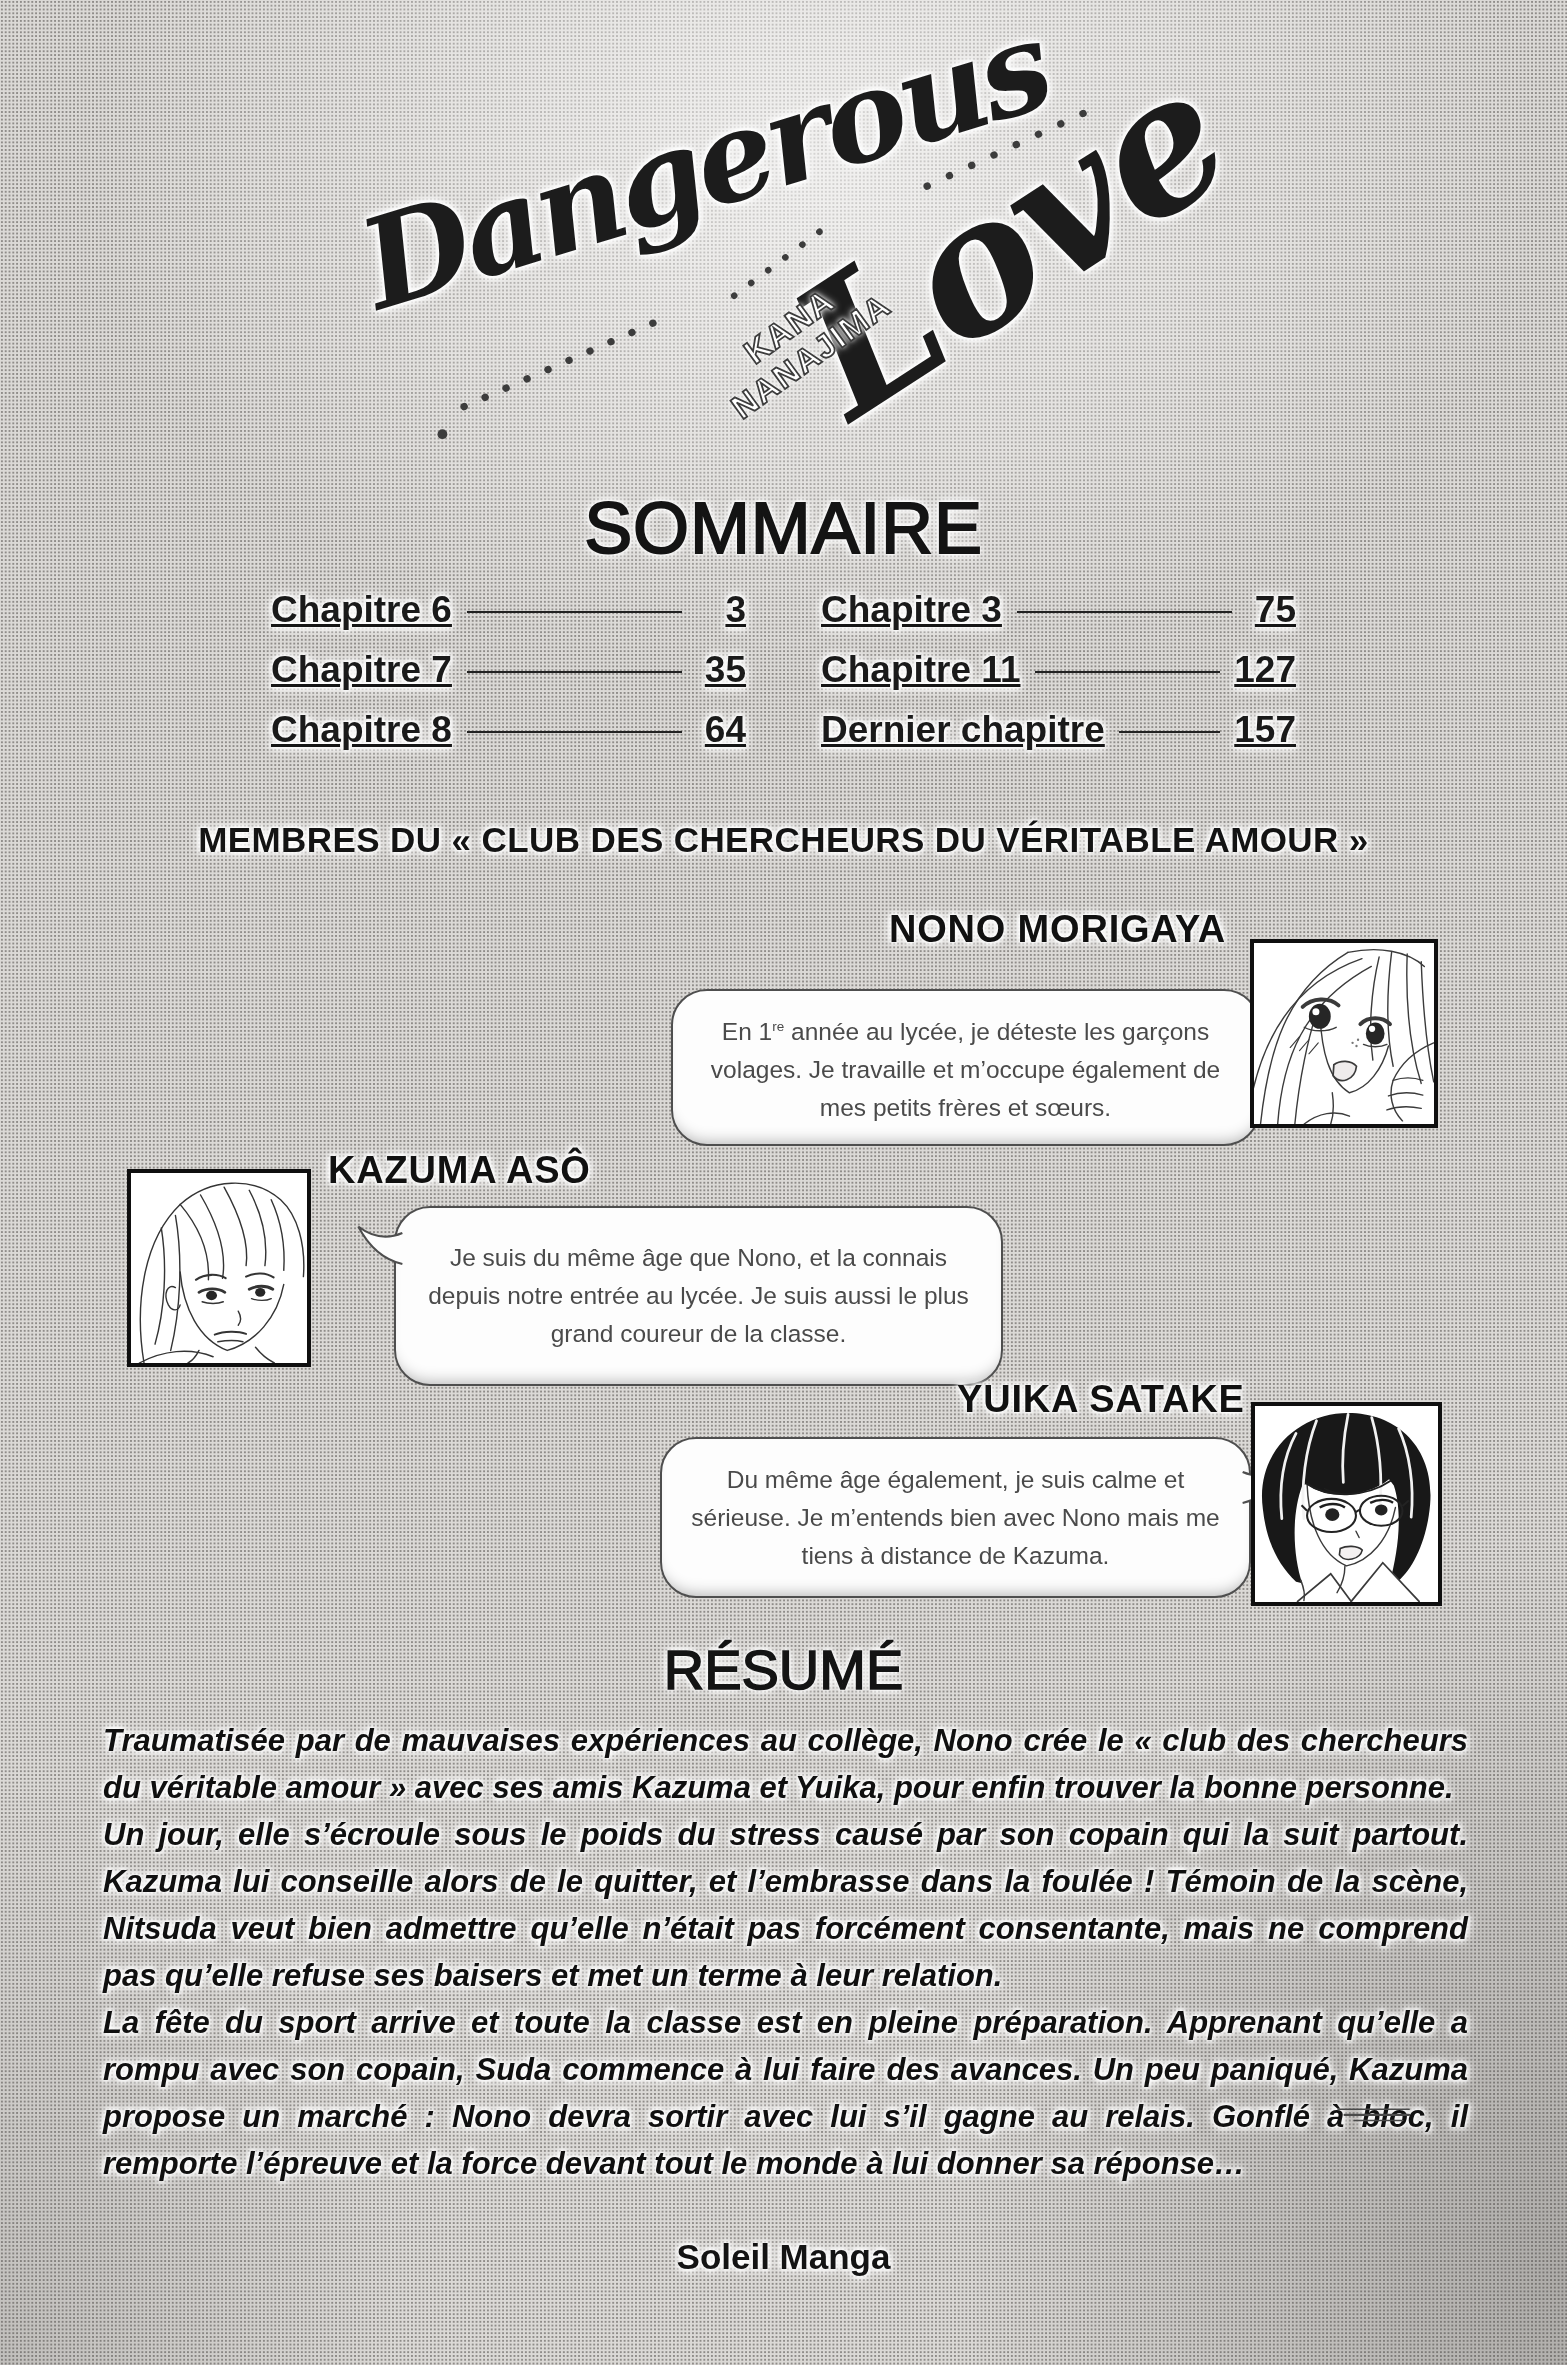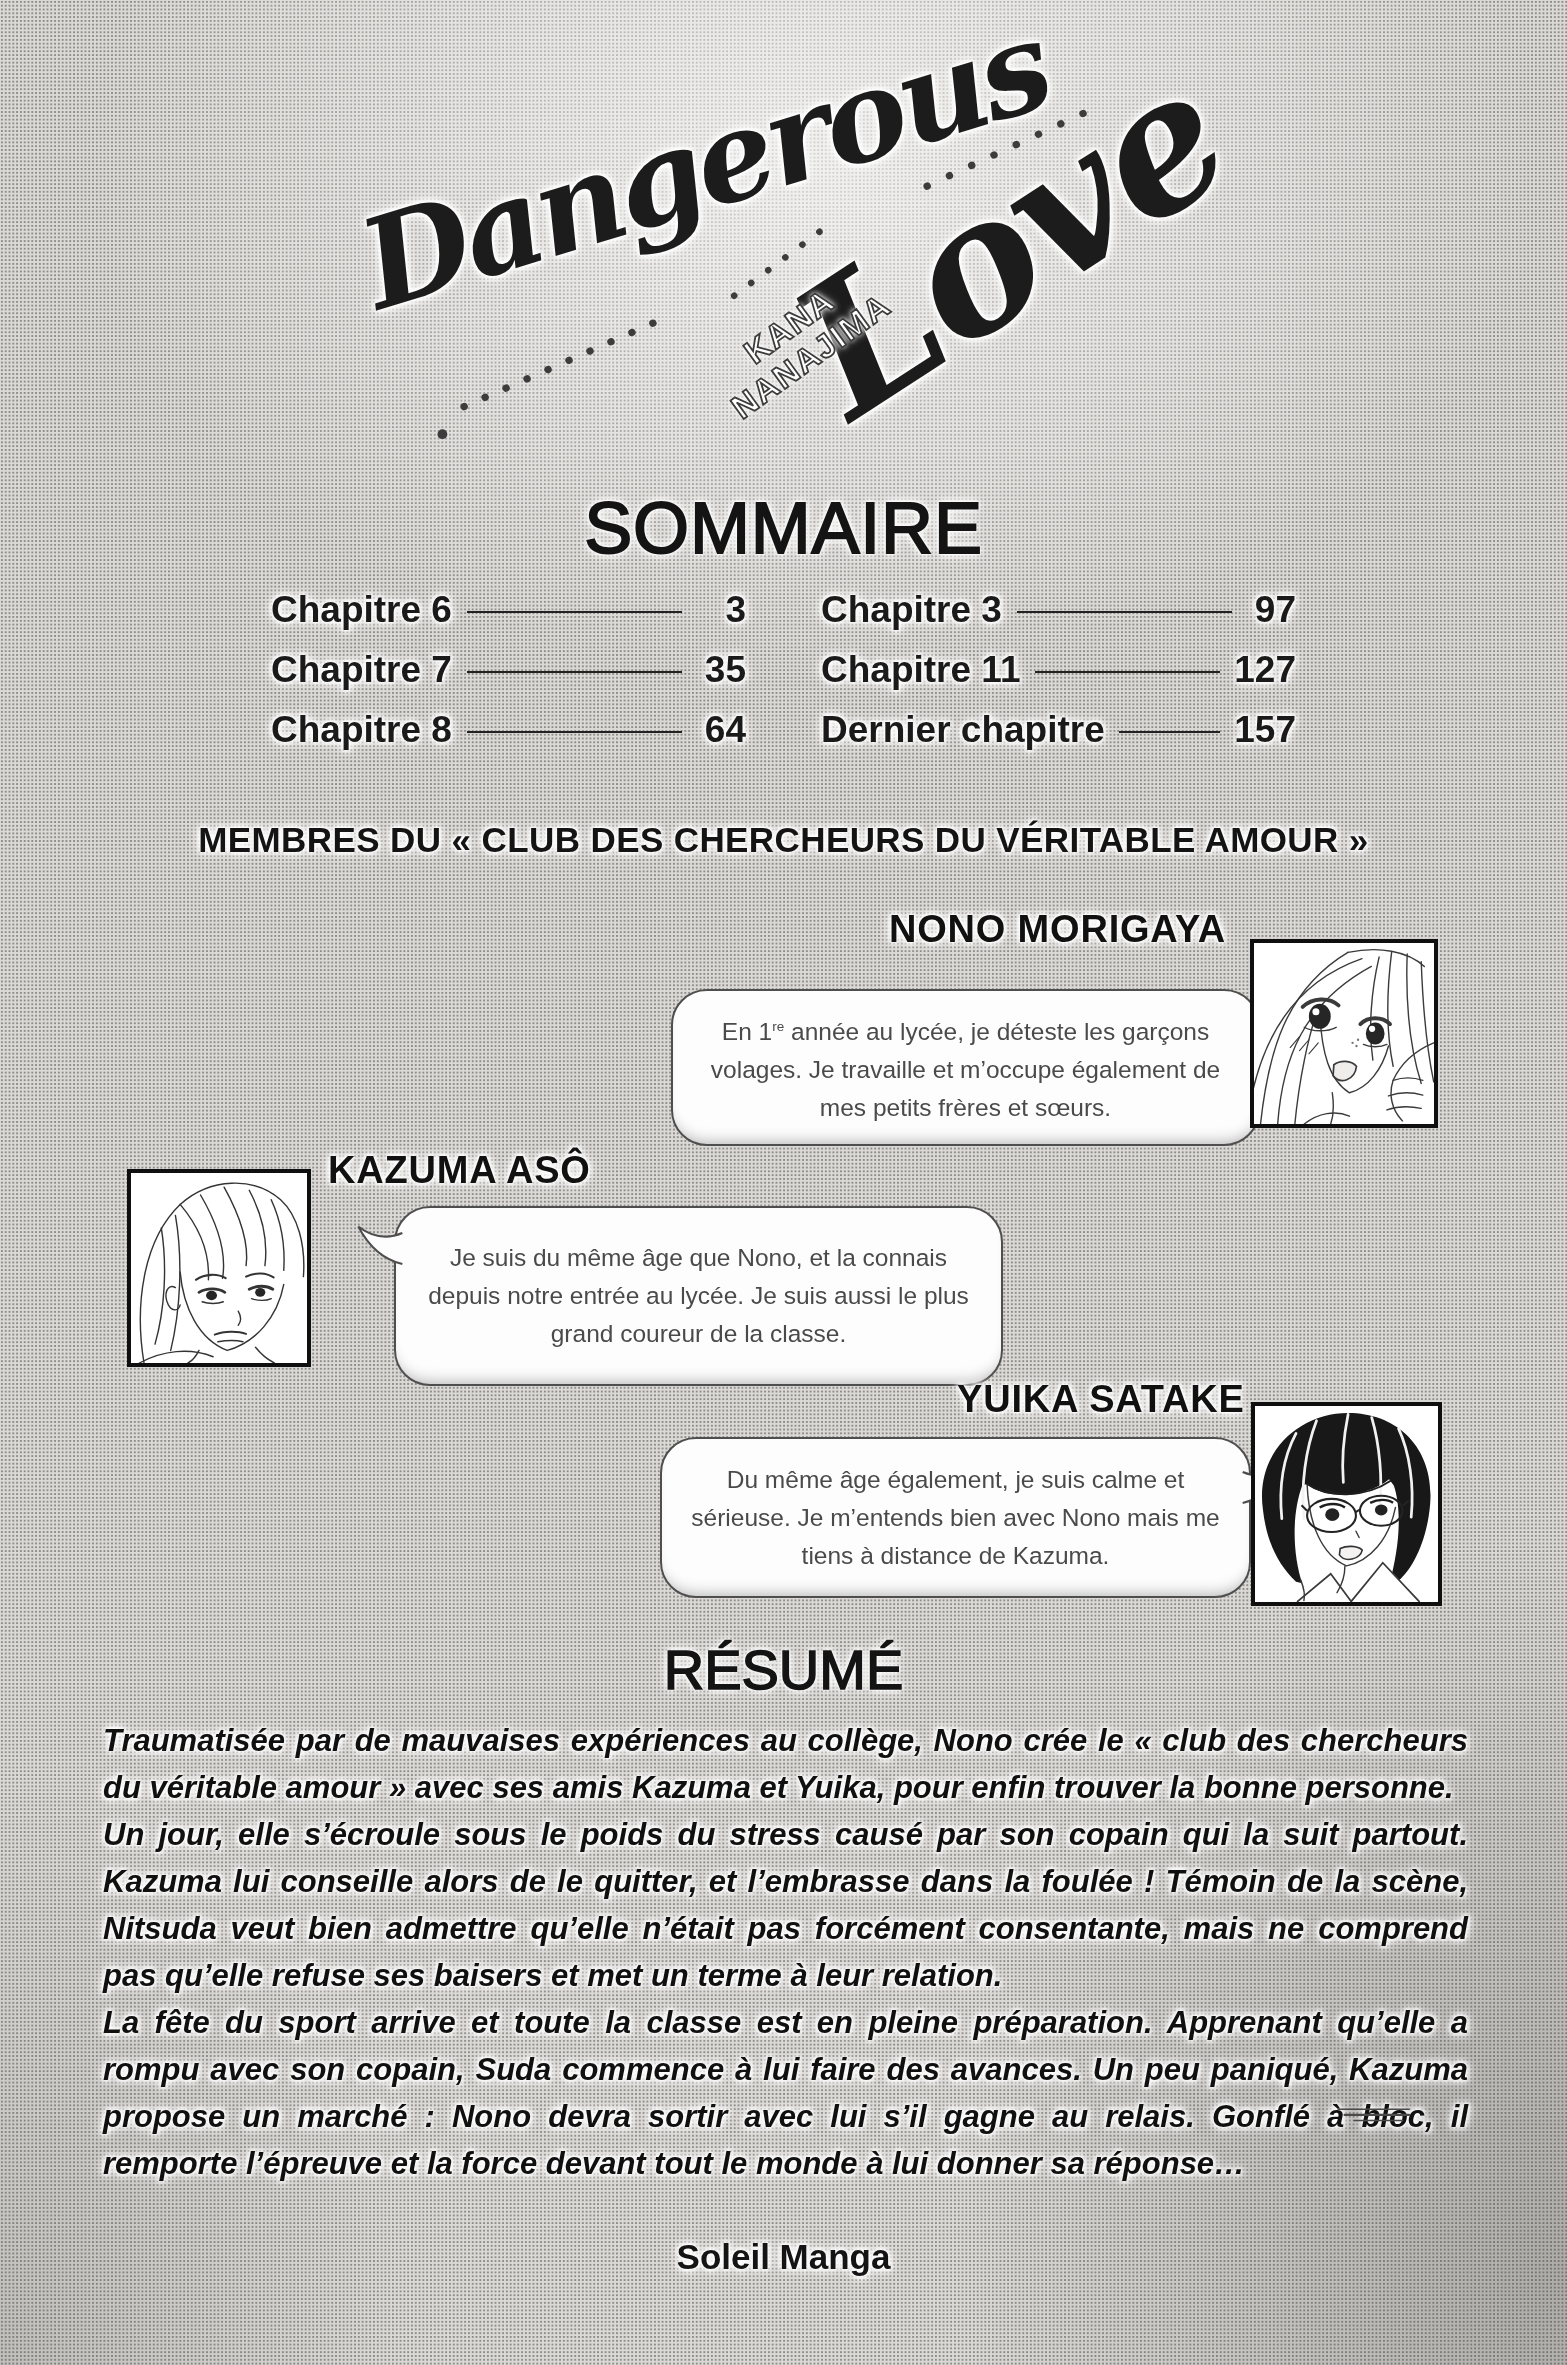--- a/index.html
+++ b/index.html
@@ -31,21 +31,21 @@
                font-weight:bold; font-size:33px; line-height:37px; letter-spacing:1.6px;
                color:#fff; -webkit-text-stroke:1.8px #3d3d3d;
                text-shadow:0 0 4.9px #fff,0 0 8.2px #fff; }
   .logo-dots { position:absolute; left:351px; top:49px; width:914px; height:457px; }
 
   
   .sommaire-title { position:absolute; left:0; right:0; top:487px; text-align:center;
                font-size:72px; font-weight:normal; letter-spacing:0.8px; color:#141414;
                -webkit-text-stroke:2px #141414; }
   .toc { position:absolute; left:271px; top:589px; width:1025px;
-         display:grid; grid-template-columns:1fr 1fr; column-gap:75px; row-gap:18px; }
+         display:grid; grid-template-columns:1fr 1fr; column-gap:75px; row-gap:18px;text-decoration:underline; }
   .toc-row { display:flex; align-items:center; font-size:37px; font-weight:bold; color:#1a1a1a; }
   .toc-leader { flex:1; border-top:2.4px solid #222; margin:0 14.7px; position:relative; top:2.4px; }
   .toc-page { text-align:right; min-width:49px; }
 
   
   .members-heading { position:absolute; left:0; right:0; top:820px; text-align:center;
                font-size:35px; font-weight:bold; letter-spacing:0.4px; color:#141414; }
   .char-name { position:absolute; font-size:38px; font-weight:bold; letter-spacing:0.8px; color:#111; white-space:nowrap; }
   .bubble { position:absolute; background:#fdfdfd; border:2px solid #4e4e4e; border-radius:36px;
             display:flex; align-items:center; justify-content:center; text-align:center;
@@ -93,21 +93,21 @@
 
   <div class="toc">
     <div class="toc-row halo">
       <span>Chapitre 6</span>
       <span class="toc-leader"></span>
       <span class="toc-page">3</span>
     </div>
     <div class="toc-row halo">
       <span>Chapitre 3</span>
       <span class="toc-leader"></span>
-      <span class="toc-page">97</span>
+      <span class="toc-page">75</span>
     </div>
     <div class="toc-row halo">
       <span>Chapitre 7</span>
       <span class="toc-leader"></span>
       <span class="toc-page">35</span>
     </div>
     <div class="toc-row halo">
       <span>Chapitre 11</span>
       <span class="toc-leader"></span>
       <span class="toc-page">127</span>

